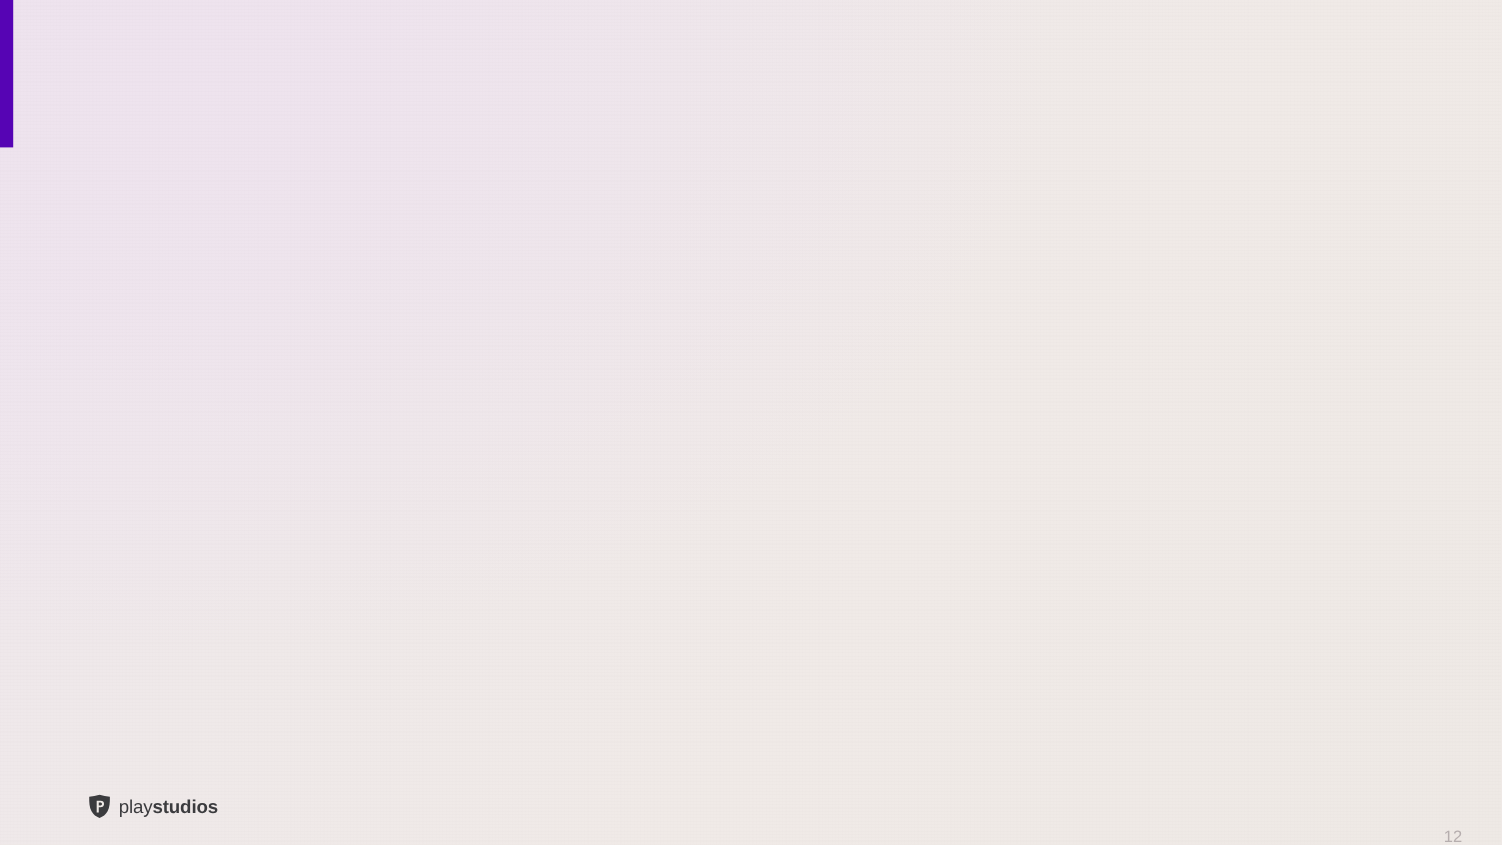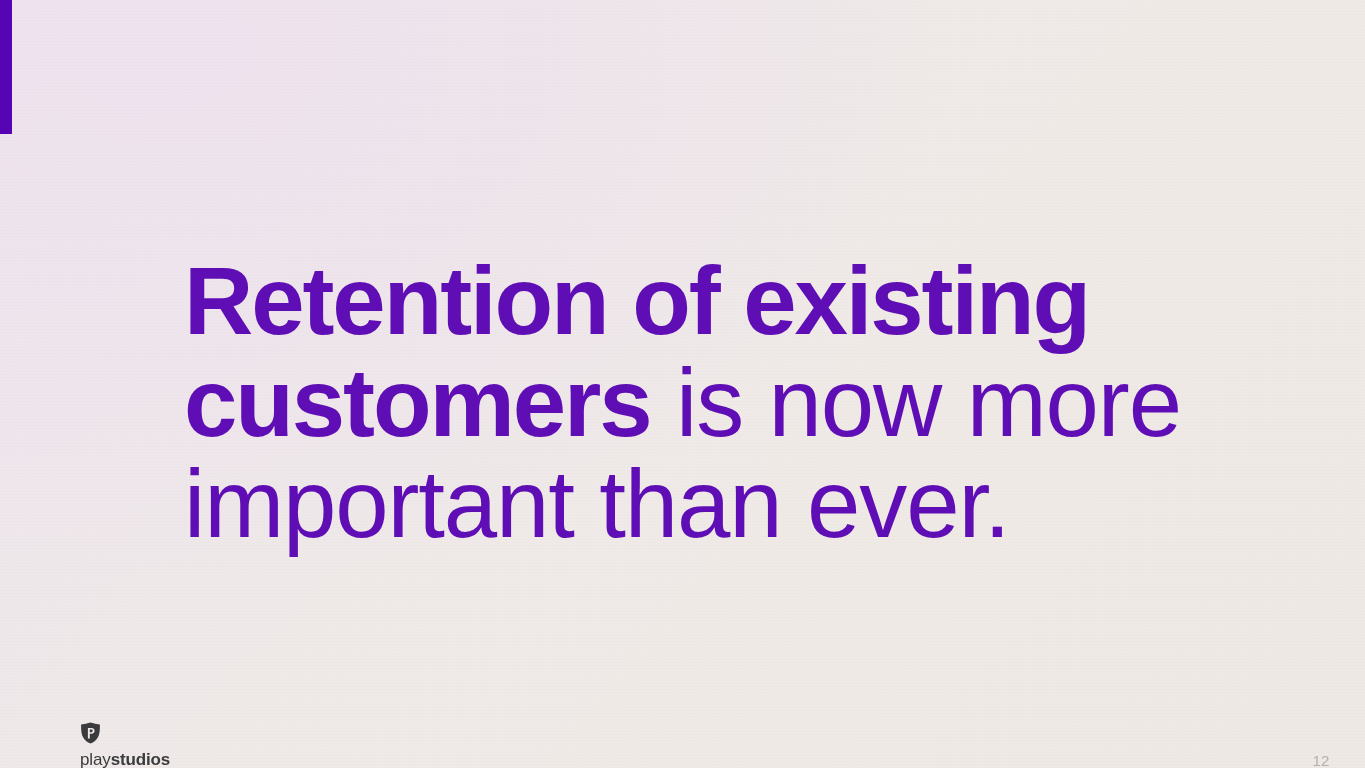--- a/index.html
+++ b/index.html
@@ -61,23 +61,22 @@
   #headline .em {
     font-weight: 800;
     letter-spacing: -0.022em;
   }
 
   #footer-logo {
     position: absolute;
     left: 80px;
     top: 722px;
     display: flex;
-    align-items: flex-start;
+    align-items: center;
     gap: 7px;
-    flex-direction: column;
   }
 
   #footer-logo .mark {
     width: 21px;
     height: 22px;
     display: block;
   }
 
   #footer-logo .wordmark {
     font-size: 17px;
@@ -103,21 +102,20 @@
 </style>
 </head>
 <body>
 
 <div id="slide">
 
   <div id="grain"></div>
 
   <div id="accent-bar"></div>
 
-  <h1 id="headline"><span class="em">Retention of existing customers</span><span class="reg"> is now more important than ever.</span></h1>
 
   <div id="footer-logo">
     <span class="mark">
       <svg class="mark" viewBox="0 0 21 22" xmlns="http://www.w3.org/2000/svg" aria-hidden="true">
         <path d="M10.5 0.6 C7.4 1.6 4.2 2.2 1.1 2.4 C1.0 7.6 1.3 12.1 3.2 15.6 C4.9 18.7 7.4 20.6 10.5 21.6 C13.6 20.6 16.1 18.7 17.8 15.6 C19.7 12.1 20.0 7.6 19.9 2.4 C16.8 2.2 13.6 1.6 10.5 0.6 Z" fill="#3b3b3e"></path>
         <path d="M7.9 5.9 L11.4 5.9 C13.4 5.9 14.6 7.0 14.6 8.8 C14.6 10.6 13.3 11.8 11.3 11.8 L9.8 11.8 L9.8 16.6 L7.9 16.6 Z M9.8 7.5 L9.8 10.2 L11.1 10.2 C12.1 10.2 12.7 9.7 12.7 8.85 C12.7 8.0 12.1 7.5 11.1 7.5 Z" fill="#efe9e6"></path>
       </svg>
     </span>
     <span class="wordmark"><span class="w-light">play</span><span class="w-bold">studios</span></span>
   </div>

